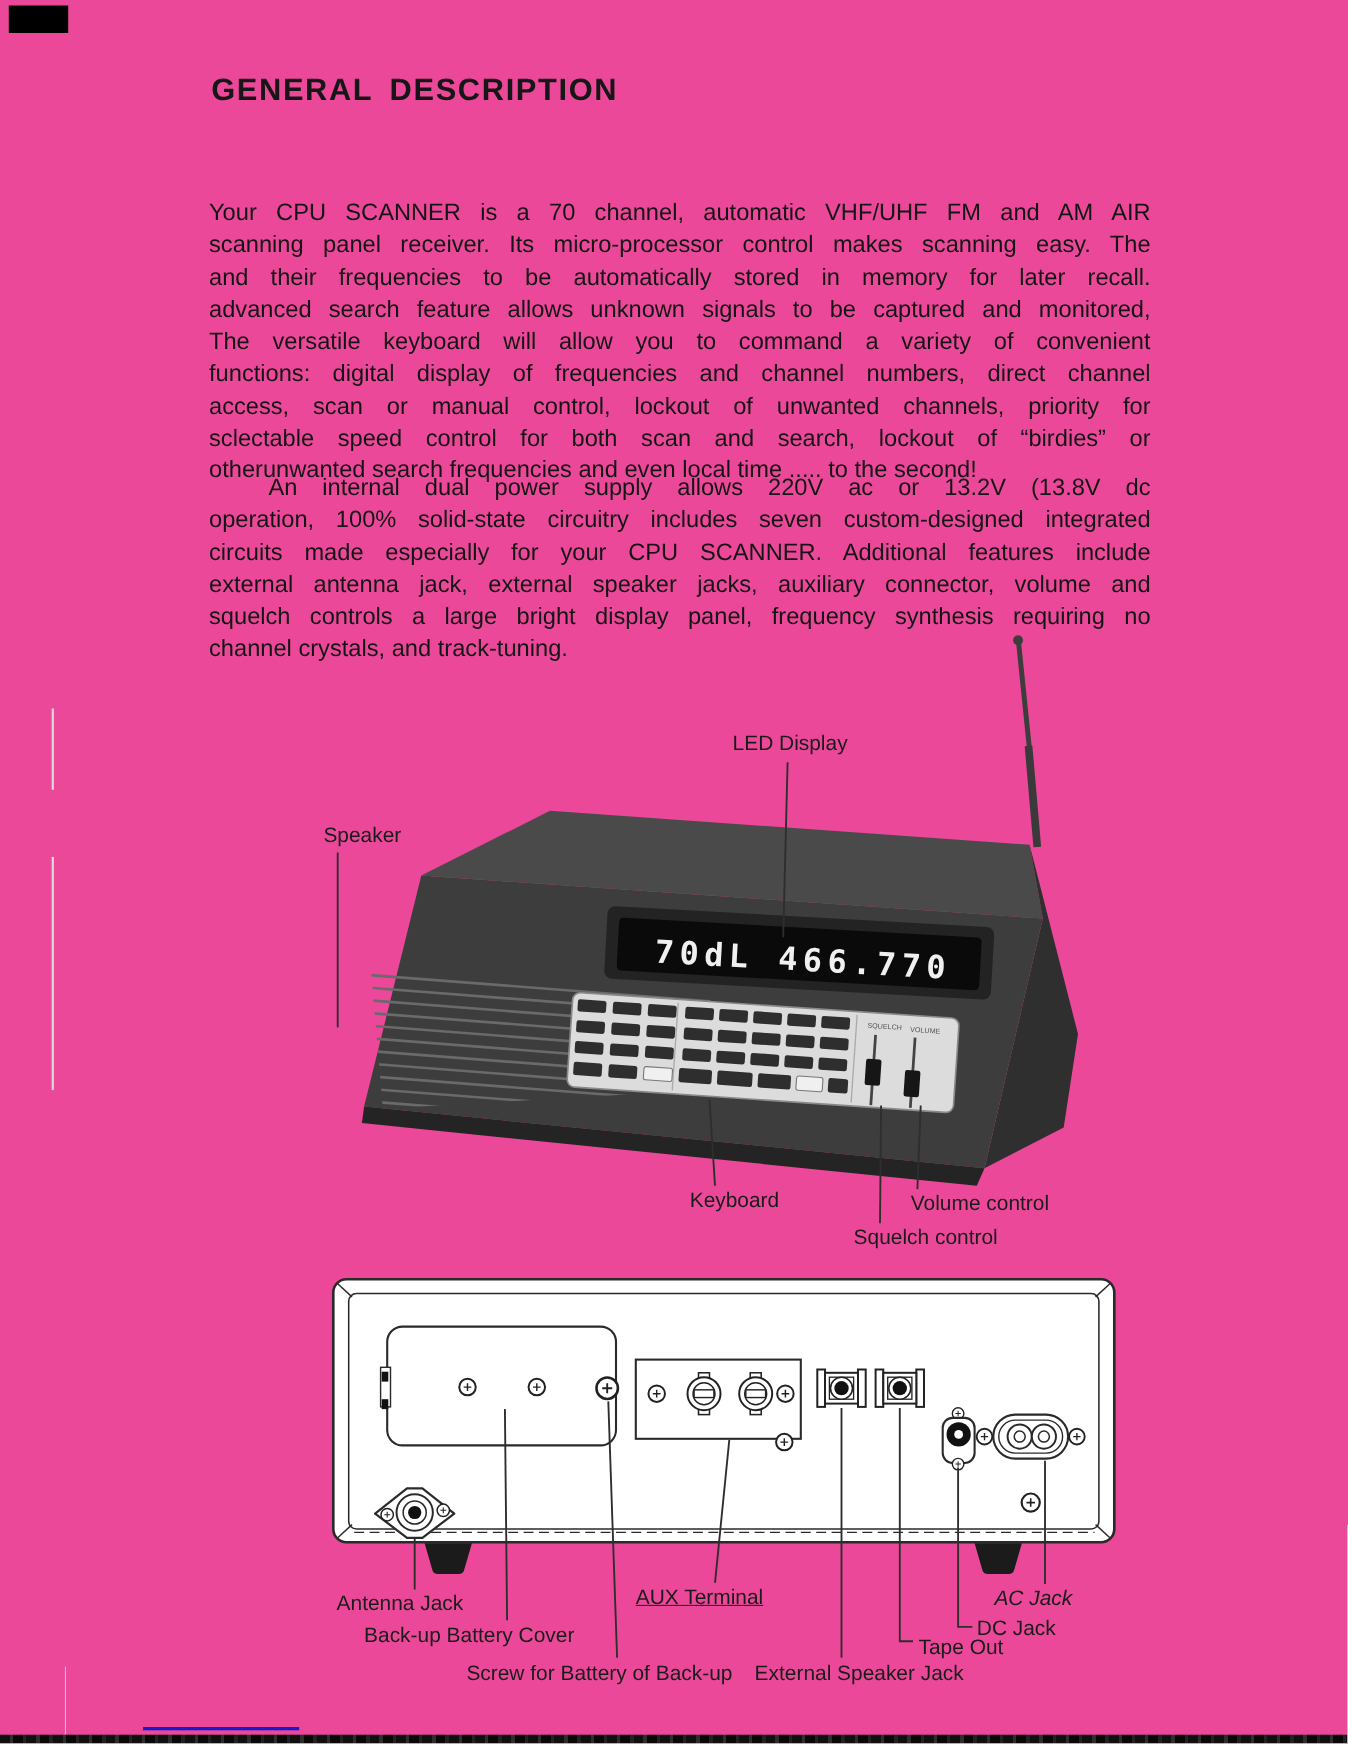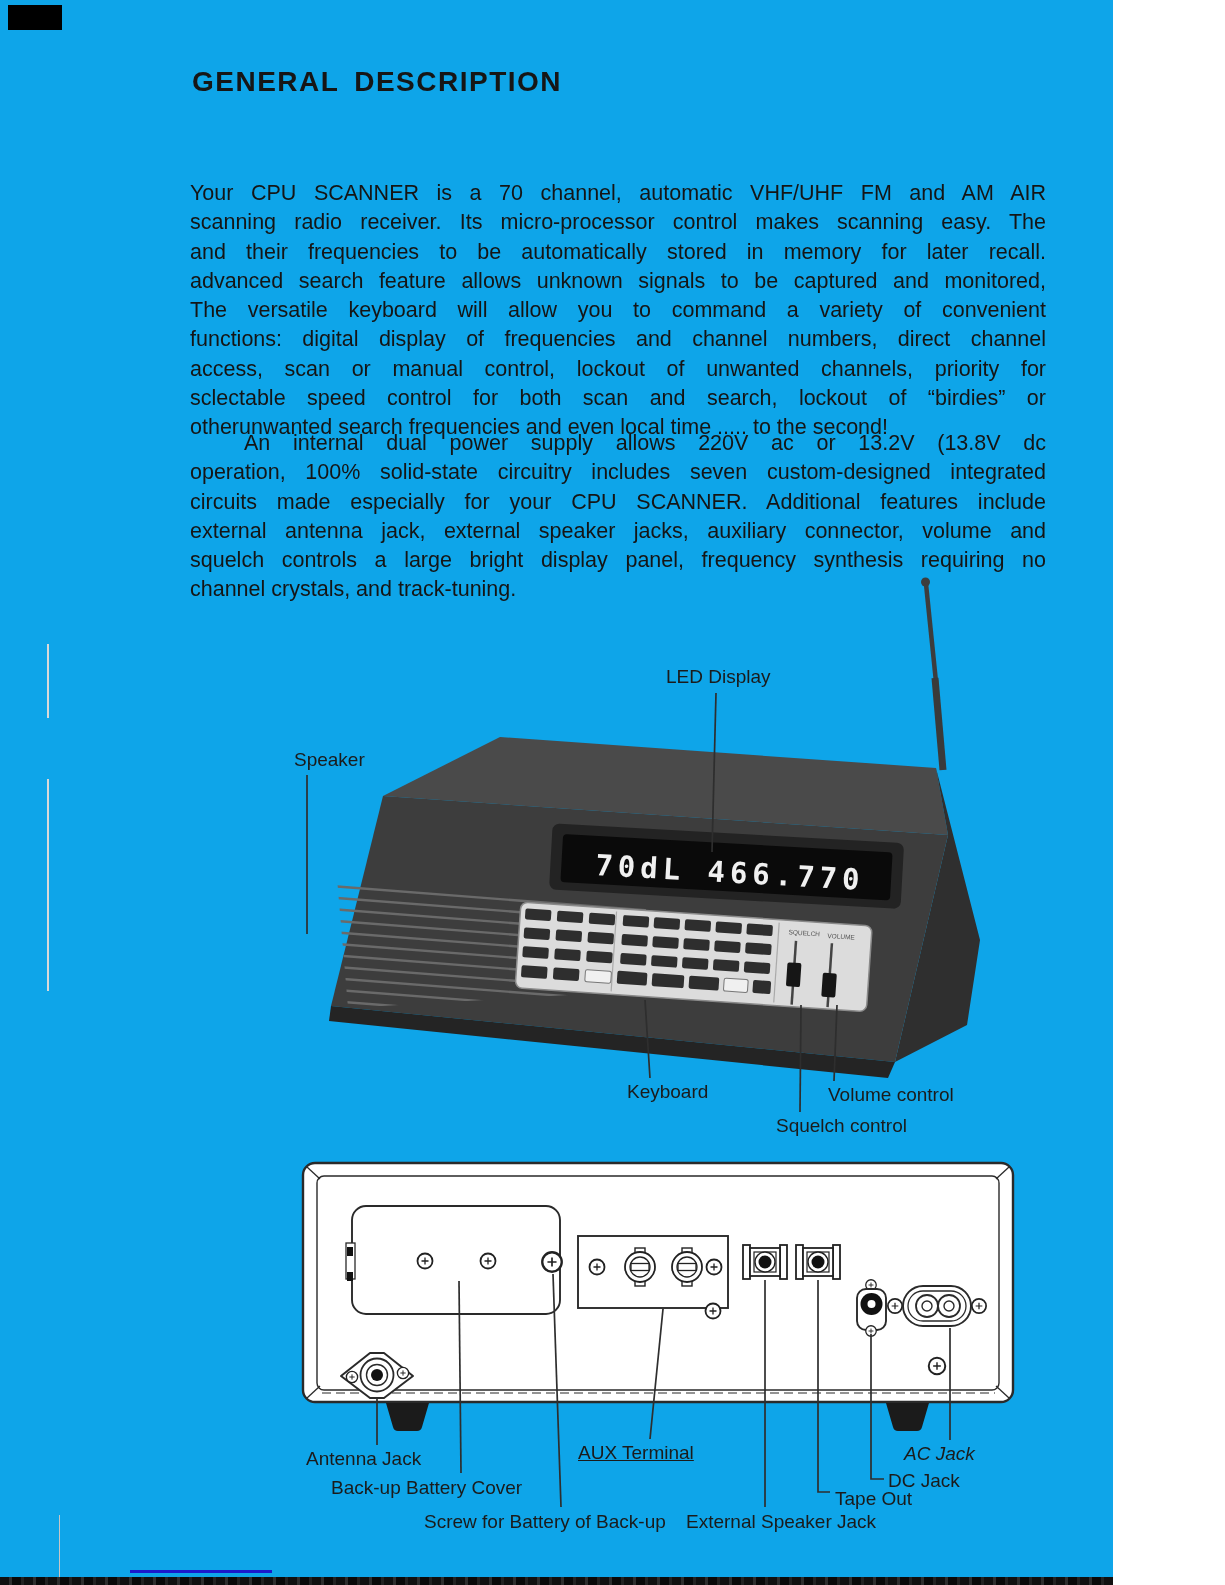--- a/index.html
+++ b/index.html
@@ -1,16 +1,16 @@
 <!DOCTYPE html>
 <html><head>
 <meta charset="utf-8">
 <style>
   html,body{margin:0;padding:0;background:#ffffff;}
-  #page{position:relative;width:1113px;height:1585px;background:#0ea5e9;overflow:hidden;
+  #page{position:relative;width:1225px;height:1585px;background:#ec4899;overflow:hidden;
         font-family:"Liberation Sans",sans-serif;color:#1c1c1c;}
   .abs{position:absolute;}
   #heading{left:192px;top:66px;font-size:28px;font-weight:bold;letter-spacing:1.5px;
            word-spacing:6px;color:#161616;}
   .para{left:190px;width:856px;font-size:21.5px;line-height:29.3px;color:#151515;}
   #para1{top:131px;margin-top:48px;}
   #para2{top:429px;}
   .pline{text-align:justify;text-align-last:justify;height:29.3px;overflow:hidden;}
   .pline.rag{text-align-last:left;}
   .pline.indent{padding-left:54px;}
@@ -30,21 +30,21 @@
 
   <div id="scan-corner" class="abs"></div>
   <div class="abs faintline" style="left:47px;top:644px;height:74px;"></div>
   <div class="abs faintline" style="left:47px;top:779px;height:212px;"></div>
   <div class="abs faintline" style="left:59px;top:1515px;height:62px;width:1px;background:#c6c6c6;"></div>
 
   <div id="heading" class="abs">GENERAL DESCRIPTION</div>
 
   <div id="para1" class="abs para">
     <div class="pline">Your CPU SCANNER is a 70 channel, automatic VHF/UHF FM and AM AIR</div>
-    <div class="pline">scanning radio receiver. Its micro-processor control makes scanning easy. The</div>
+    <div class="pline">scanning panel receiver. Its micro-processor control makes scanning easy. The</div>
     <div class="pline">and their frequencies to be automatically stored in memory for later recall.</div>
     <div class="pline">advanced search feature allows unknown signals to be captured and monitored,</div>
     <div class="pline">The versatile keyboard will allow you to command a variety of convenient</div>
     <div class="pline">functions: digital display of frequencies and channel numbers, direct channel</div>
     <div class="pline">access, scan or manual control, lockout of unwanted channels, priority for</div>
     <div class="pline">sclectable speed control for both scan and search, lockout of “birdies” or</div>
     <div class="pline rag">otherunwanted search frequencies and even local time ..... to the second!</div>
   </div>
 
   <div id="para2" class="abs para">

